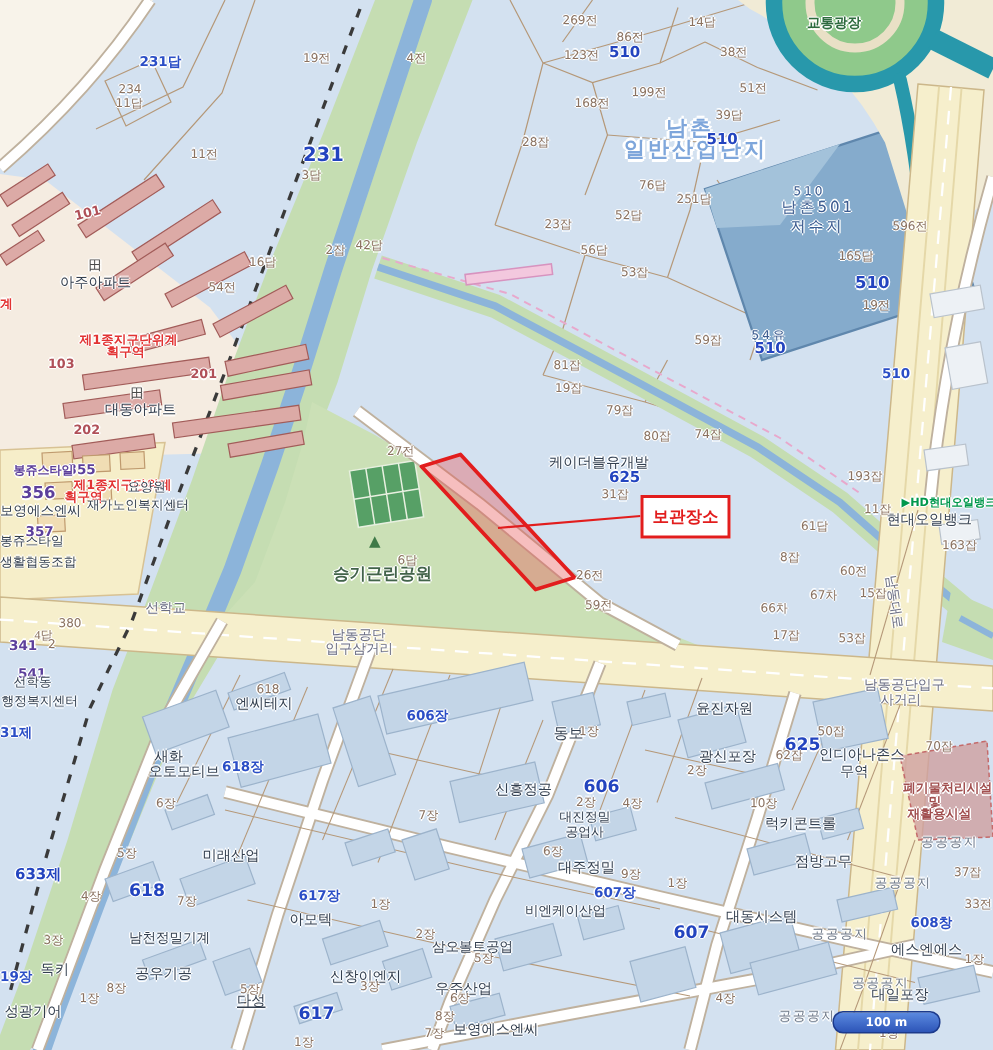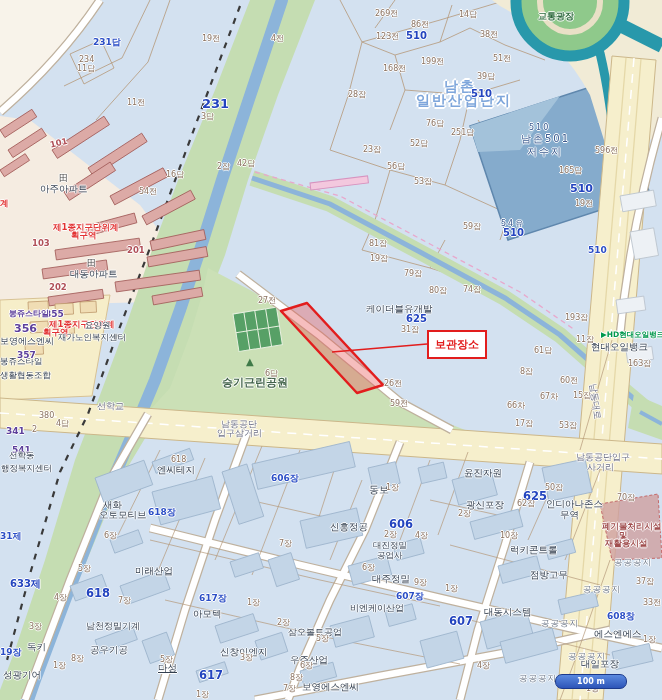--- a/index.html
+++ b/index.html
@@ -322,27 +322,27 @@
       <span class="lb P" style="left: 14px; top: 323px; font-size: 11px;">356</span>
       <span class="lb n" style="left: 0px; top: 337px; font-size: 9px;">보영에스엔씨</span>
       <span class="lb z" style="left: 49px; top: 320px;">제1종지구단위계</span>
       <span class="lb z" style="left: 43px; top: 328px;">획구역</span>
       <span class="lb n" style="left: 85px; top: 321px; font-size: 8.5px;">요양원</span>
       <span class="lb n" style="left: 58px; top: 333px; font-size: 8.5px;">재가노인복지센터</span>
       <span class="lb n" style="left: 0px; top: 357px; font-size: 8.5px;">봉쥬스타일</span>
       <span class="lb n" style="left: 0px; top: 371px; font-size: 8.5px;">생활협동조합</span>
       <span class="lb P" style="left: 17px; top: 351px;">357</span>
       <span class="lb p" style="left: 39px; top: 412px;">380</span>
-      <span class="lb p" style="left: 56px; top: 420px;">4답</span>
+      <span class="lb p" style="left: 23px; top: 420px; font-family: Liberation Serif, serif;">4답</span>
       <span class="lb P" style="left: 6px; top: 427px;">341</span>
       <span class="lb p" style="left: 32px; top: 426px;">2</span>
       <span class="lb P" style="left: 12px; top: 446px;">541</span>
       <span class="lb n" style="left: 9px; top: 451px; font-size: 8.5px;">선학동</span>
       <span class="lb n" style="left: 1px; top: 464px; font-size: 8.5px;">행정복지센터</span>
-      <span class="lb b" style="left: 0px; top: 485px; margin-top: 47px;">31제</span>
+      <span class="lb b" style="left: 0px; top: 485px;">31제</span>
       <span class="lb B" style="left: 10px; top: 579px; font-size: 10px;">633제</span>
       <span class="lb p" style="left: 171px; top: 456px;">618</span>
       <span class="lb n" style="left: 157px; top: 465px;">엔씨테지</span>
       <span class="lb n" style="left: 103px; top: 500px;">새화</span>
       <span class="lb n" style="left: 99px; top: 510px;">오토모티브</span>
       <span class="lb b" style="left: 148px; top: 508px;">618장</span>
       <span class="lb p" style="left: 104px; top: 532px;">6장</span>
       <span class="lb p" style="left: 78px; top: 565px;">5장</span>
       <span class="lb p" style="left: 54px; top: 594px;">4장</span>
       <span class="lb B" style="left: 86px; top: 588px;">618</span>

